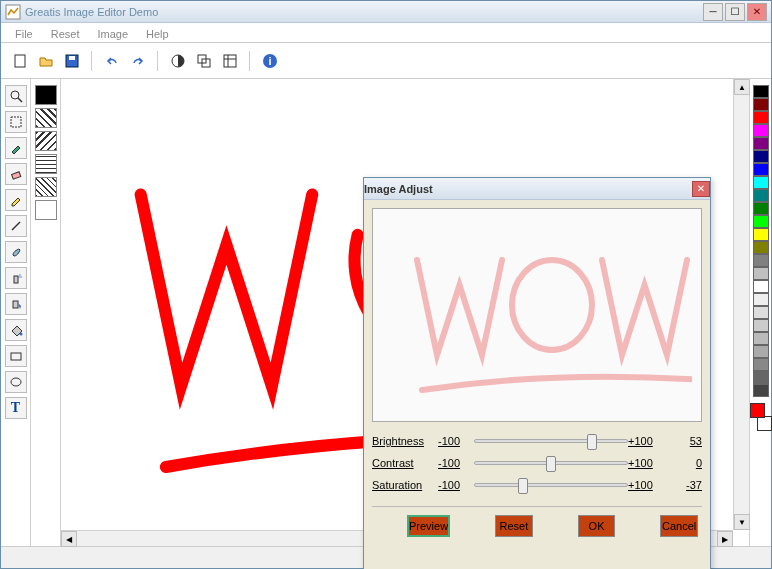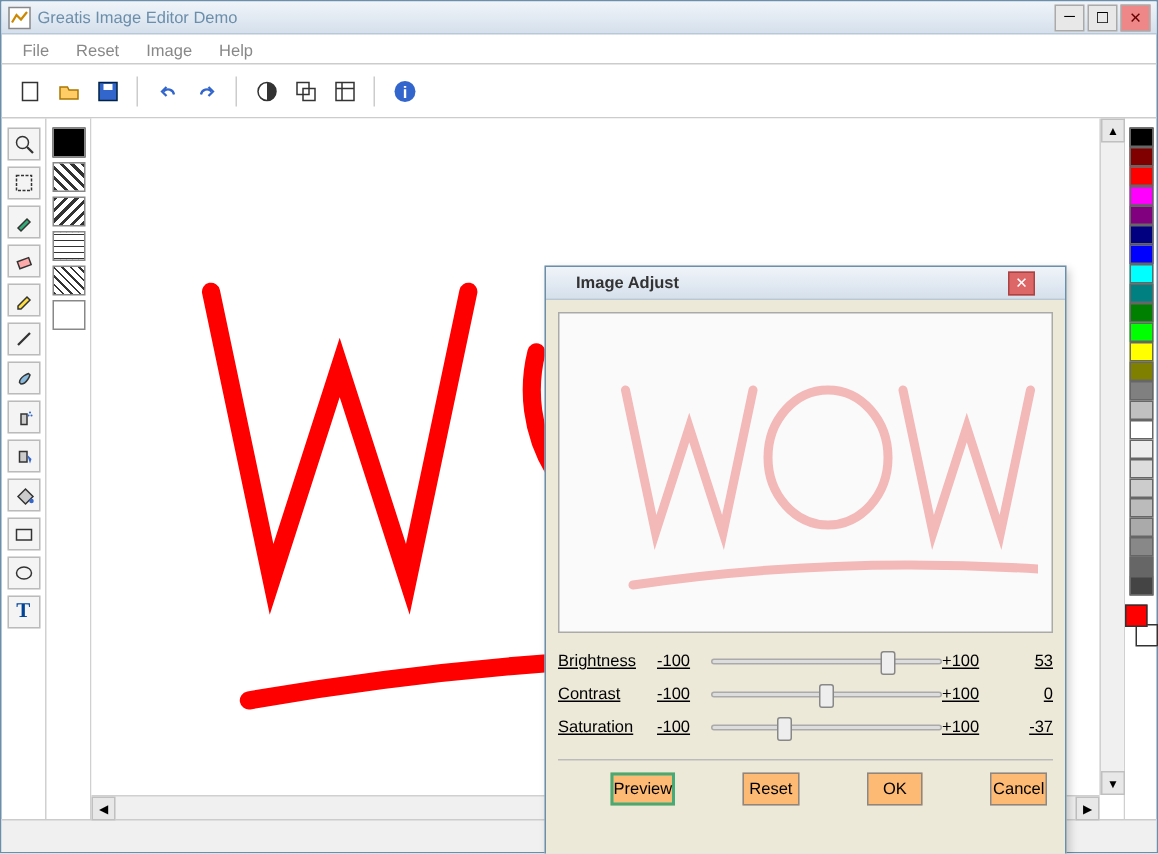--- a/index.html
+++ b/index.html
@@ -26,37 +26,37 @@
 .scroll-h { position: absolute; left: 0; bottom: 0; height: 16px; right: 16px; background: #f0f0f0; border-top: 1px solid #d0d0d0; display: flex; }
 .sbtn { width: 16px; height: 16px; background: #e8e8e8; border: 1px solid #c0c0c0; cursor: pointer; display:flex; align-items:center; justify-content:center; font-size:8px;}
 .palette { width: 22px; border-left: 1px solid #d0d0d0; padding-top: 6px; display: flex; flex-direction: column; gap: 0; align-items: center; }
 .swatch { width: 16px; height: 13px; border: 1px solid #666; cursor: pointer; }
 .curcolor { width: 22px; height: 28px; margin-top: 6px; position: relative; }
 .fg { position: absolute; left: 0; top: 0; width: 15px; height: 15px; background: #f00; border: 1px solid #333; z-index: 2; }
 .bg { position: absolute; right: 0; bottom: 0; width: 15px; height: 15px; background: #fff; border: 1px solid #333; }
 .statusbar { height: 22px; border-top: 1px solid #ccc; background: #f0f0f0; }
 
 .dialog { position: absolute; left: 362px; top: 98px; width: 348px; height: 418px; border: 1px solid #6b8eab; background: #ece9d8; box-shadow: 2px 2px 6px rgba(0,0,0,.2); display: flex; flex-direction: column; z-index: 50; }
-.dlg-title { height: 22px; background: linear-gradient(to bottom, #f0f4f9, #d5e0ec); display: flex; align-items: center; padding: 0 20px; border-bottom: 1px solid #b8c8d8; justify-content: flex-end; }
+.dlg-title { height: 22px; background: linear-gradient(to bottom, #f0f4f9, #d5e0ec); display: flex; align-items: center; padding: 0 0; border-bottom: 1px solid #b8c8d8; justify-content: flex-end; }
 .dlg-title-text { flex: 1; font-weight: bold; color: #333; }
 .dlg-close { width: 18px; height: 16px; background: #d66; color: #fff; border: 1px solid #a44; display: flex; align-items: center; justify-content: center; cursor: pointer; font-size: 10px; }
 .dlg-body { flex: 1; padding: 8px; display: flex; flex-direction: column; }
 .preview { height: 214px; border: 1px solid #aaa; background: #fafafa; display: flex; align-items: center; justify-content: center; position: relative; }
 .sliders { margin-top: 8px; }
 .srow { display: flex; align-items: center; height: 22px; text-decoration: underline; }
 .slabel { width: 66px; }
 .smin { width: 36px; text-align: left; padding-right: 4px; }
 .smax { width: 42px; padding-right: 4px; }
 .sval { width: 32px; text-align: right; }
 .strack { flex: 1; height: 18px; position: relative; }
 .strack .bar { position: absolute; left: 0; right: 0; top: 7px; height: 4px; background: #ddd; border: 1px solid #aaa; border-radius: 2px; }
 .strack .thumb { position: absolute; top: 2px; width: 10px; height: 16px; background: #eee; border: 1px solid #888; border-radius: 2px; cursor: pointer; }
 .dlg-sep { height: 1px; background: #bbb; margin: 10px 0 8px; }
 .dlg-btns { display: flex; gap: 14px; padding: 0 4px 2px; }
-.dbtn { width: 72px; height: 22px; border: 1px solid #888; background: #fdba74; cursor: pointer; display: flex; align-items: center; justify-content: center; margin-left: 31px; }
+.dbtn { width: 72px; height: 22px; border: 1px solid #888; background: #c2410c; cursor: pointer; display: flex; align-items: center; justify-content: center; margin-left: 31px; }
 .dbtn.active { border: 2px solid #4a7; }
 </style>
 </head>
 <body>
 
 <div class="window">
   <div class="titlebar">
     <svg class="titlebar-icon" viewBox="0 0 16 16">
         <rect x="1" y="1" width="14" height="14" fill="#fff" stroke="#888"></rect>
         <path d="M3 11 L6 6 L9 9 L13 4" stroke="#c80" fill="none" stroke-width="1.5"></path>

